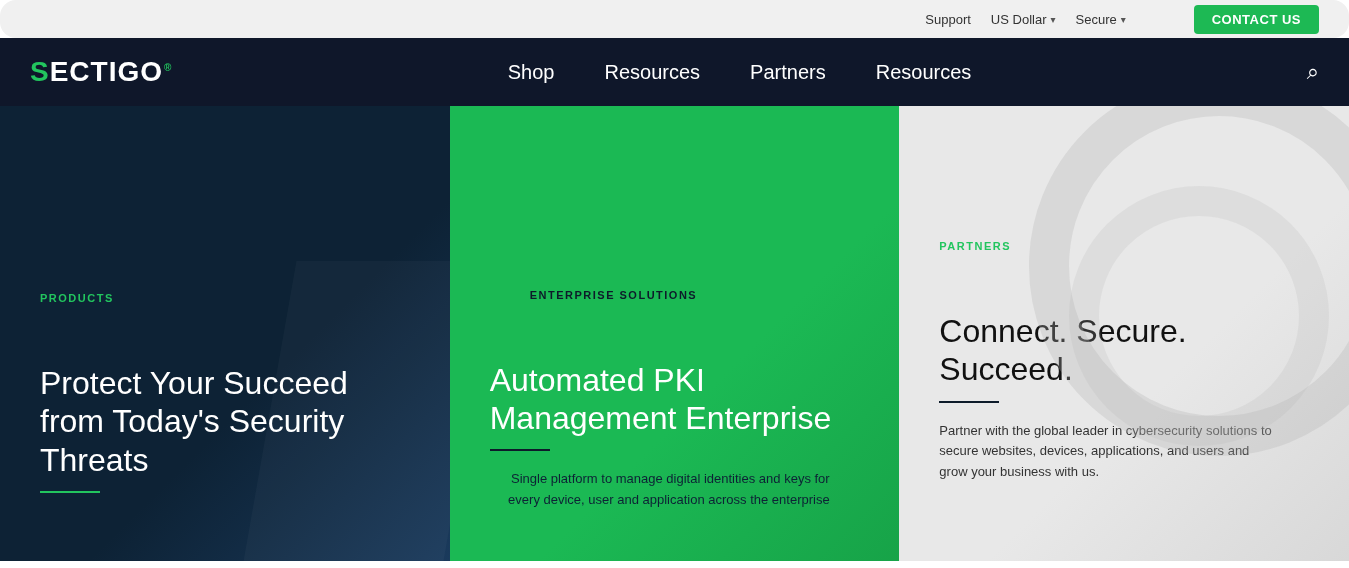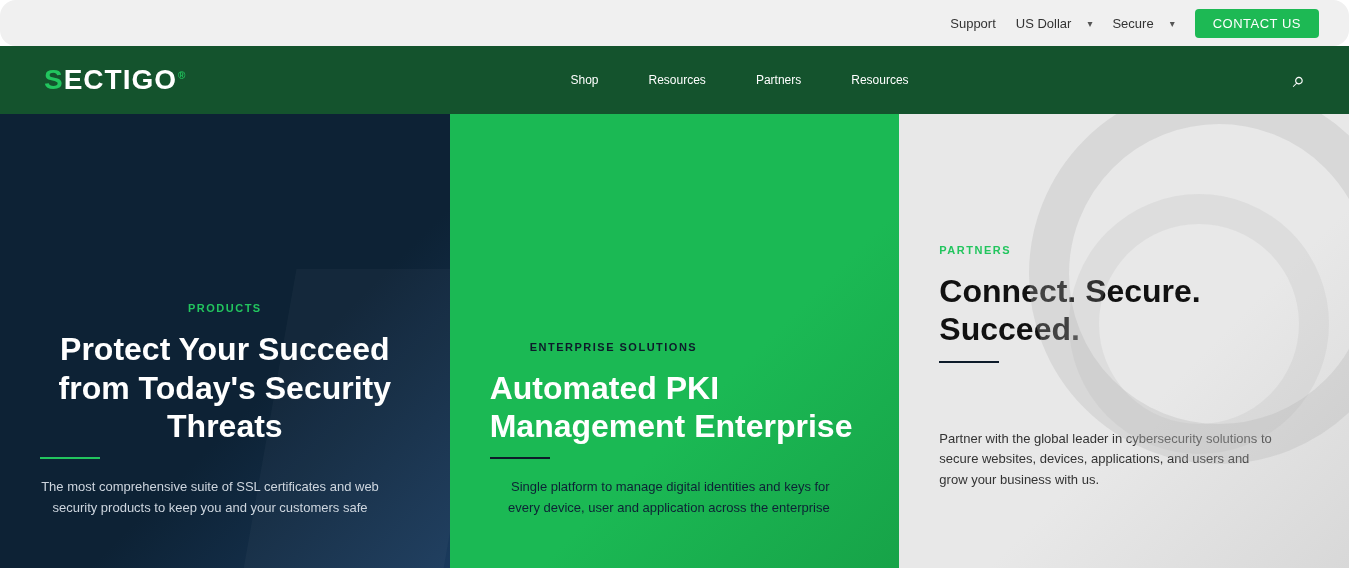--- a/index.html
+++ b/index.html
@@ -1,65 +1,66 @@
 <!DOCTYPE html>
 <html><head>
   <meta charset="utf-8">
   <style>
     * { margin: 0; padding: 0; box-sizing: border-box; }
     body { font-family: Arial, sans-serif; width: 1349px; overflow-x: hidden; }
 
     
     .top-bar {
       background: #f0f0f0;
-      height: 46px;
+      height: 38px;
       display: flex;
       align-items: center;
       justify-content: flex-end;
       padding: 0 30px;
       gap: 20px;
       border-radius: 16px;
     }
     .top-bar-link {
       font-size: 13px;
       color: #333;
       cursor: pointer;
       text-decoration: none;
     }
     .top-bar-dropdown {
       display: flex;
       align-items: center;
-      gap: 16px;
+      gap: 4px;
       font-size: 13px;
       color: #333;
       cursor: pointer;
     }
     .chevron {
       font-size: 10px;
       color: #555;
     }
     .contact-btn {
       background: #1db954;
       color: white;
       border: none;
       padding: 7px 18px;
       border-radius: 4px;
       font-size: 13px;
-      font-weight: normal;
+      font-weight: bold;
       cursor: pointer;
       letter-spacing: 0.5px;
+      margin-left: 48px;
     }
 
     
     .nav {
-      background: #14532d;
+      background: #0f172a;
       height: 68px;
       display: flex;
       align-items: center;
-      padding: 0 44px;
+      padding: 0 30px;
       justify-content: space-between;
     }
     .nav-logo {
       display: flex;
       align-items: center;
       gap: 2px;
     }
     .logo-text {
       color: white;
       font-size: 28px;
@@ -75,21 +76,21 @@
       vertical-align: super;
       margin-left: 1px;
     }
     .nav-links {
       display: flex;
       gap: 50px;
       align-items: center;
     }
     .nav-link {
       color: white;
-      font-size: 12px;
+      font-size: 20px;
       cursor: pointer;
       text-decoration: none;
     }
     .nav-search {
       color: white;
       font-size: 22px;
       cursor: pointer;
     }
 
     
@@ -107,21 +108,20 @@
       padding-bottom: 50px;
       position: relative;
     }
 
     
     .panel-products {
       background: #0d2235;
       background-image: linear-gradient(135deg, #0d2235 60%, #1a3a5c 100%);
       color: white;
       flex: 1.1;
-      text-align: center;
     }
 
     
     .panel-enterprise {
       background: #1bb954;
       background-image: linear-gradient(135deg, #1bb954 60%, #17a348 100%);
       color: white;
       flex: 1.1;
     }
 
@@ -161,23 +161,24 @@
       letter-spacing: 1.5px;
       text-transform: uppercase;
       margin-bottom: 16px;
     }
     .products-label { color: #22c55e; }
     .enterprise-label { color: #0d1b2a; margin-left: 40px; }
     .partners-label { color: #22c55e; }
 
     .panel-title {
       font-size: 32px;
-      font-weight: bold;
+      font-weight: normal;
       line-height: 1.2;
       margin-bottom: 12px;
+      margin-top: 44px;
     }
     .panel-products .panel-title { color: white; }
     .panel-enterprise .panel-title { color: white; }
     .panel-partners .panel-title { color: #111; }
 
     .panel-divider {
       width: 60px;
       height: 2px;
       margin-bottom: 18px;
     }
@@ -185,21 +186,21 @@
     .panel-enterprise .panel-divider { background: #0d1b2a; }
     .panel-partners .panel-divider { background: #0d1b2a; }
 
     .panel-desc {
       font-size: 13px;
       line-height: 1.6;
       max-width: 340px;
     }
     .panel-products .panel-desc { color: #cdd5de; }
     .panel-enterprise .panel-desc { color: #0d2235; text-align: right; }
-    .panel-partners .panel-desc { color: #333; margin-bottom: 10px; margin-top: 48px; }
+    .panel-partners .panel-desc { color: #333; margin-bottom: 10px; }
 
     
     .panel-products .bg-shape {
       position: absolute;
       bottom: 0;
       right: -20px;
       width: 200px;
       height: 300px;
       background: rgba(255,255,255,0.03);
       transform: skewX(-10deg);
@@ -236,21 +237,20 @@
   <div class="nav-search">⌕</div>
 </nav>
 
 <div class="hero">
 
   <div class="panel panel-products">
     <div class="bg-shape"></div>
     <div class="section-label products-label">PRODUCTS</div>
     <div class="panel-title">Protect Your Succeed from Today's Security Threats</div>
     <div class="panel-divider"></div>
-    <div class="panel-desc">The most comprehensive suite of SSL certificates and web security products to keep you and your customers safe</div>
   </div>
 
   <div class="panel panel-enterprise">
     <div class="section-label enterprise-label">ENTERPRISE SOLUTIONS</div>
     <div class="panel-title">Automated PKI Management Enterprise</div>
     <div class="panel-divider"></div>
     <div class="panel-desc">Single platform to manage digital identities and keys for every device, user and application across the enterprise</div>
   </div>
 
   <div class="panel panel-partners">

